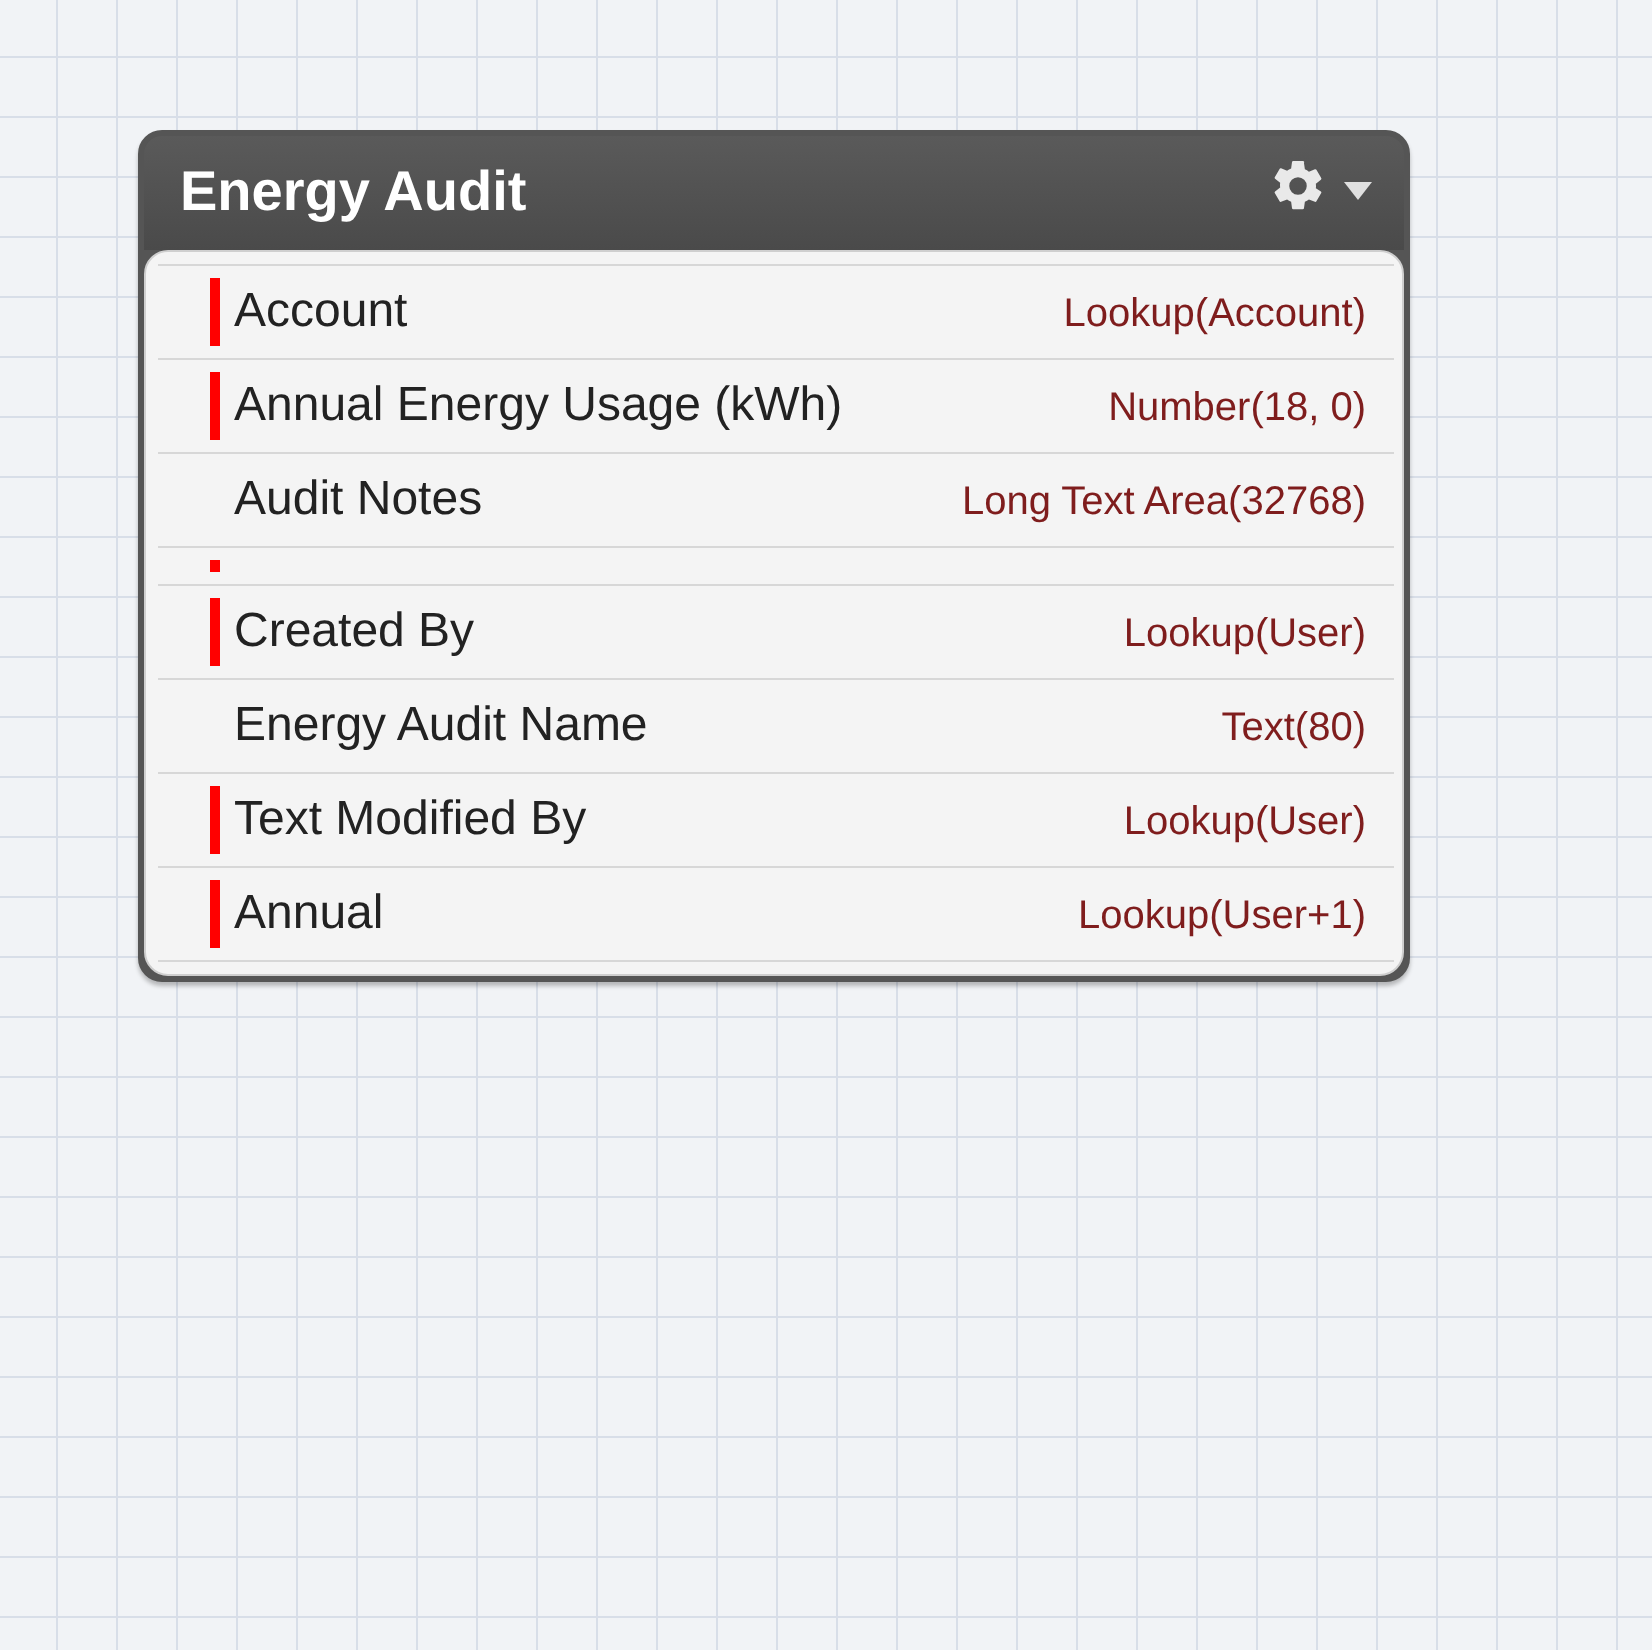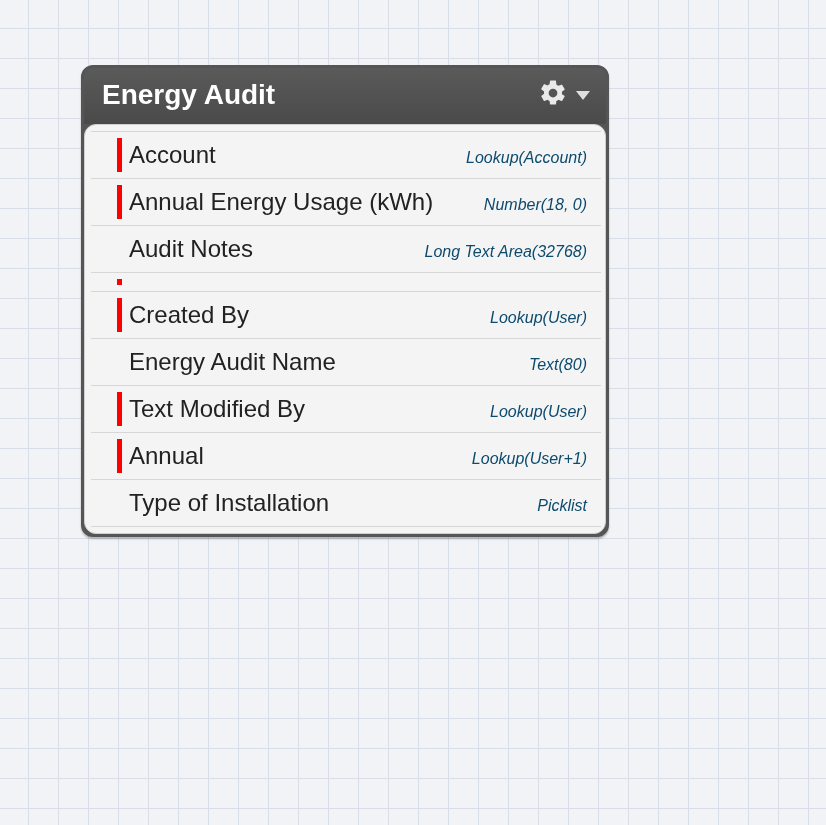--- a/index.html
+++ b/index.html
@@ -14,23 +14,23 @@
     linear-gradient(to right, #d8dee8 1px, transparent 1px),
     linear-gradient(to bottom, #d8dee8 1px, transparent 1px);
   background-size: 30px 30px;
   background-position: -2px -2px;
   box-sizing: border-box;
 }
 *, *::before, *::after { box-sizing: inherit; }
 
 .panel {
   position: absolute;
-  left: 81px;
+  left: 69px;
   top: 65px;
-  width: 528px;
+  width: 636px;
   background: #555555;
   border: 3px solid #555555;
   border-radius: 12px;
   box-shadow: 0 2px 2px rgba(0,0,0,.25);
 }
 
 .panel-header {
   display: flex;
   align-items: center;
   justify-content: space-between;
@@ -81,23 +81,22 @@
   top: 6px;
   bottom: 6px;
   width: 5px;
   background: #ff0000;
 }
 .field-label {
   color: #222;
   font-size: 24px;
 }
 .field-type {
-  color: #0c4a6e;
-  font-size: 16px;
-  font-style: italic;
+  color: #7f1d1d;
+  font-size: 20px;
   margin-left: auto;
 }
 </style>
 </head>
 <body>
 
 <div class="panel">
   <div class="panel-header">
     <span class="panel-title">Energy Audit</span>
     <div class="settings-btn">
@@ -151,20 +150,15 @@
       <span class="field-label">Text Modified By</span>
       <span class="field-type">Lookup(User)</span>
     </div>
 
     <div class="field-row">
       <span class="required-bar"></span>
       <span class="field-label">Annual</span>
       <span class="field-type">Lookup(User+1)</span>
     </div>
 
-    <div class="field-row">
-
-      <span class="field-label">Type of Installation</span>
-      <span class="field-type">Picklist</span>
-    </div>
 
   </div>
 </div>
 
 </body></html>

